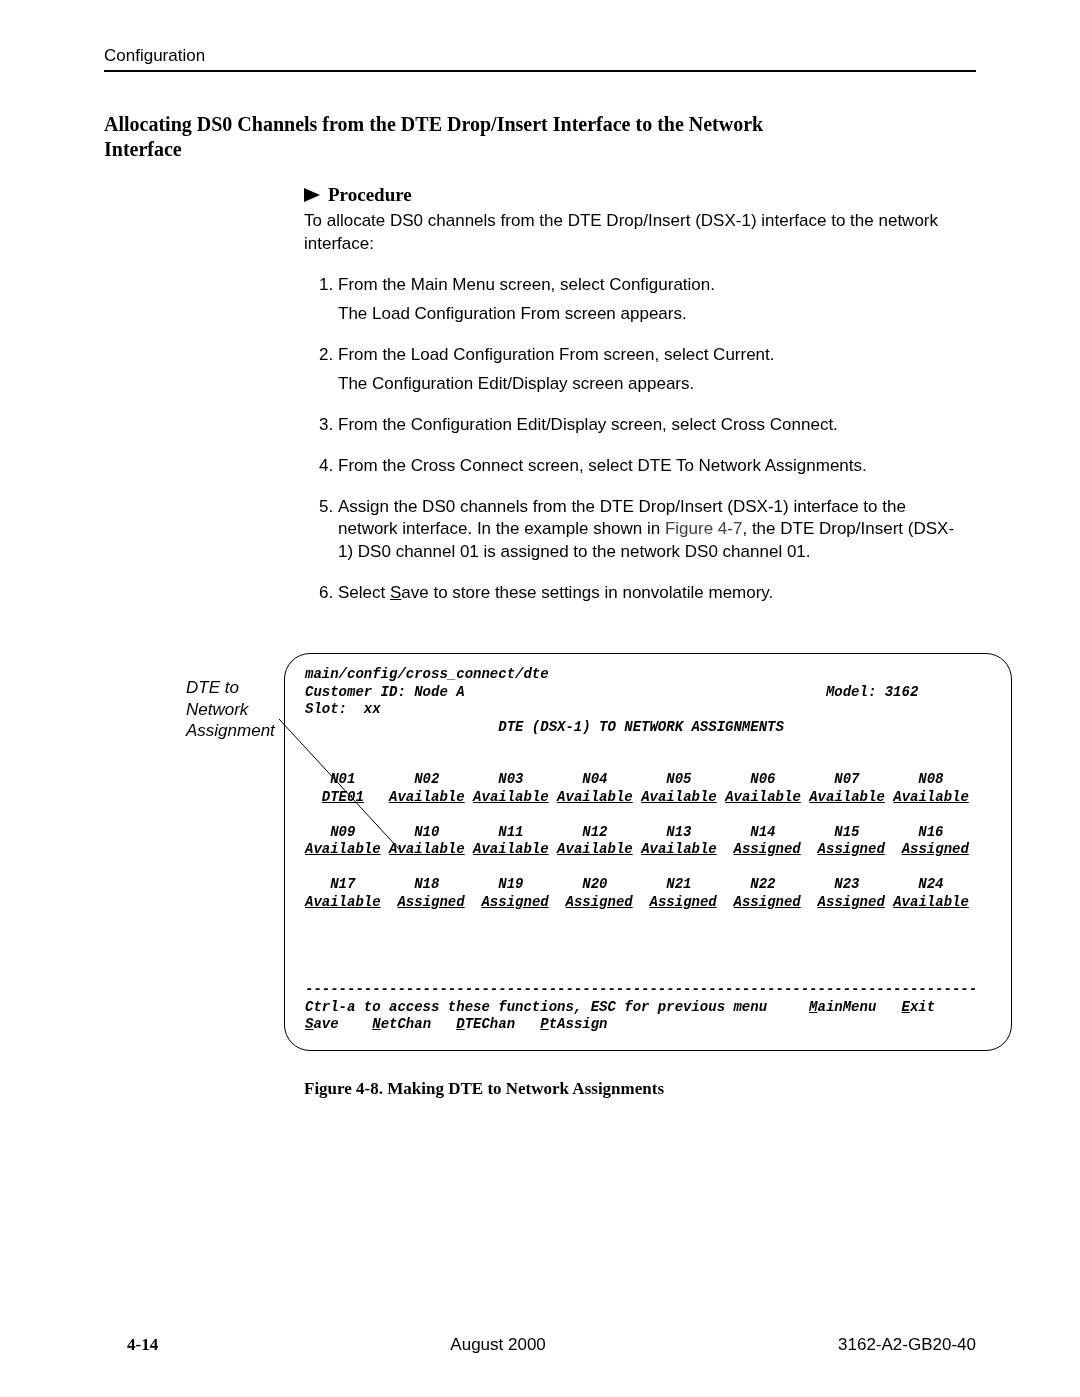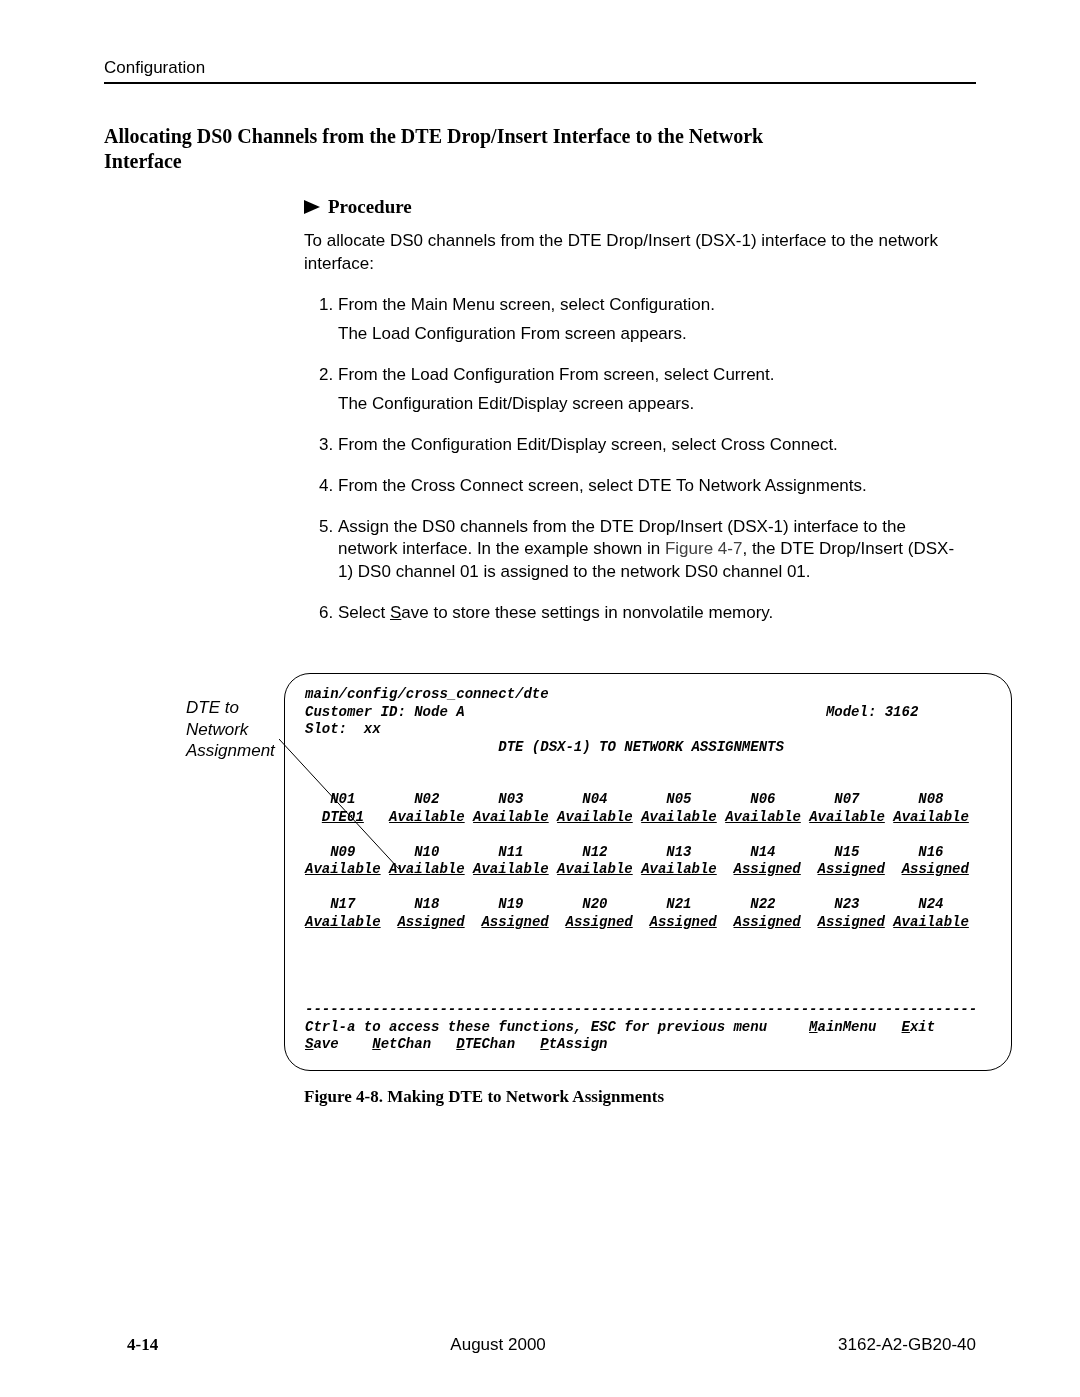--- a/index.html
+++ b/index.html
@@ -6,21 +6,21 @@
     margin: 0;
     padding: 0;
     background: #fff;
     font-family: Arial, Helvetica, sans-serif;
     color: #000;
   }
   .page {
     width: 1080px;
     height: 1397px;
     position: relative;
-    padding: 58px 104px 40px 104px;
+    padding: 46px 104px 40px 104px;
     box-sizing: border-box;
   }
   .run-head {
     font-size: 17px;
     margin-bottom: 4px;
   }
   .top-rule {
     border: none;
     border-top: 2.5px solid #000;
     margin: 0 0 40px 0;
@@ -34,21 +34,21 @@
     max-width: 720px;
   }
   .proc-block {
     margin-left: 200px;
     max-width: 660px;
   }
   .proc-label-row {
     display: flex;
     align-items: center;
     gap: 8px;
-    margin-bottom: 12px;
+    margin-bottom: 4px;
   }
   .proc-arrow svg { display: block; }
   .proc-label {
     font-family: "Times New Roman", serif;
     font-weight: bold;
     font-size: 19px;
   }
   .intro {
     font-size: 17px;
     line-height: 1.35;
@@ -107,21 +107,21 @@
     white-space: pre;
   }
   .dashrule {
     letter-spacing: 0px;
   }
   .fig-caption {
     margin-left: 200px;
     font-family: "Times New Roman", serif;
     font-weight: bold;
     font-size: 17px;
-    margin-top: 16px;
+    margin-top: 28px;
   }
   .footer {
     position: absolute;
     bottom: 42px;
     left: 104px;
     right: 104px;
     display: flex;
     justify-content: space-between;
     font-size: 17px;
     font-family: Arial, Helvetica, sans-serif;

